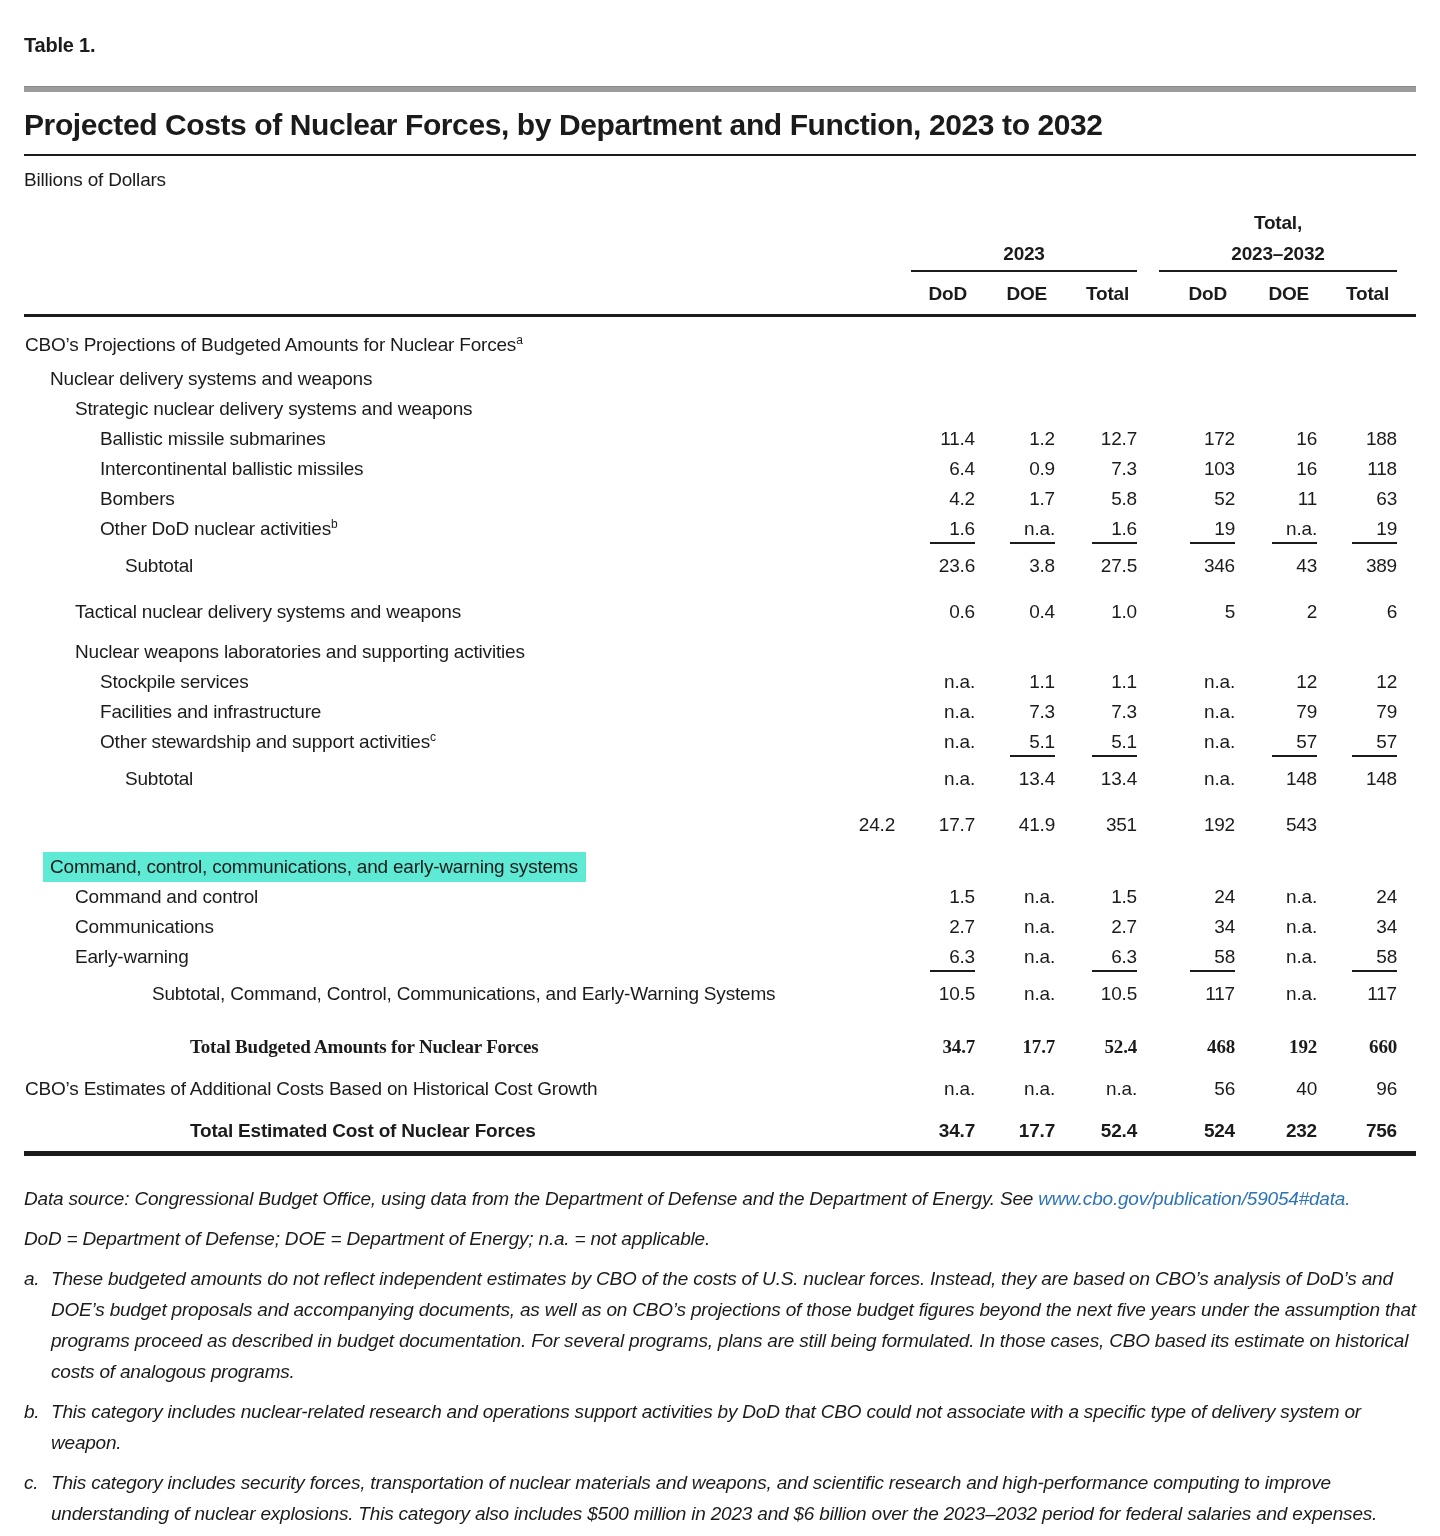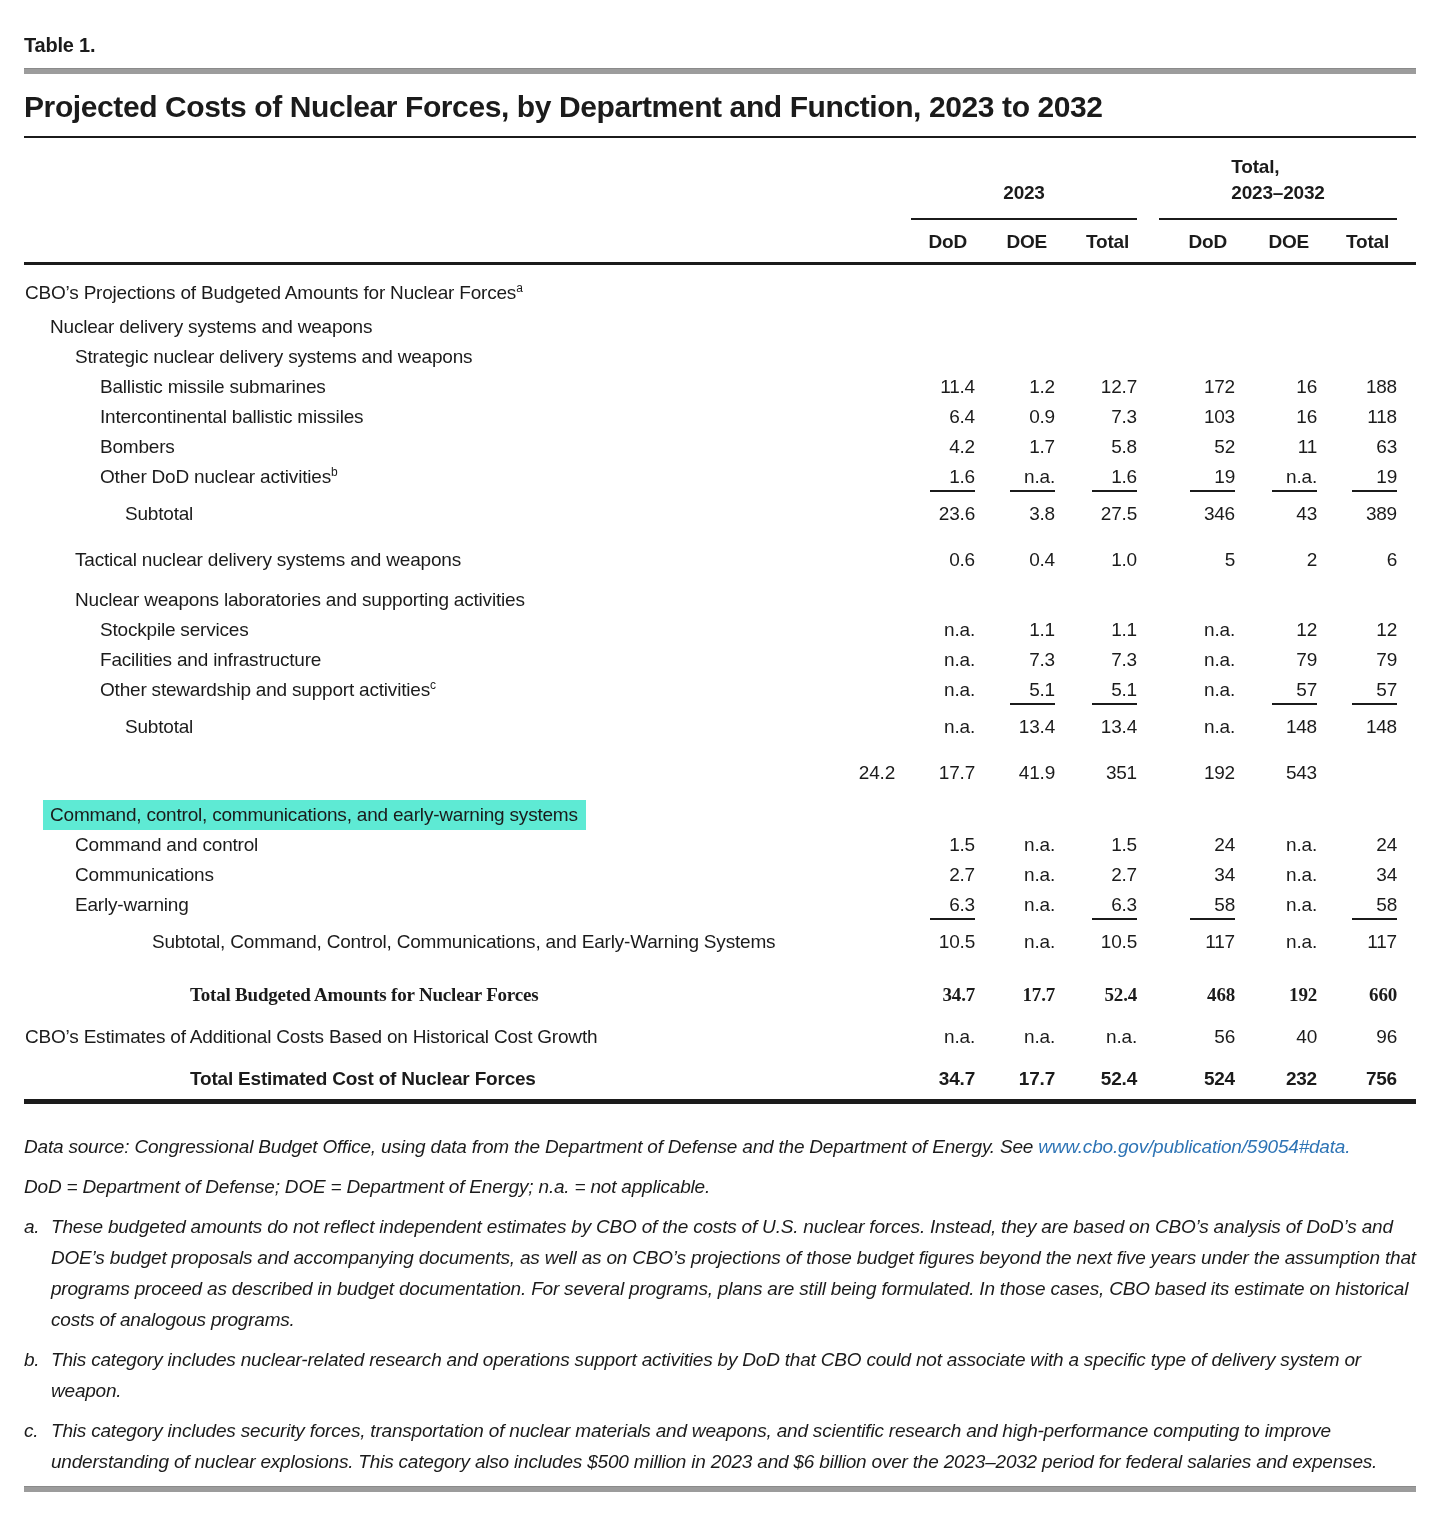--- a/index.html
+++ b/index.html
@@ -1,29 +1,29 @@
 <!DOCTYPE html>
 <html><head>
 <meta charset="utf-8">
 <style>
   * { box-sizing: border-box; }
   html, body { margin:0; padding:0; background:#ffffff; }
   body { font-family:"Liberation Sans", sans-serif; color:#1b1b1b; width:1440px; }
   .doc { width:1440px; padding:30px 24px 18px 24px; letter-spacing:-0.2px; }
 
-  .table-label { font-size:20px; font-weight:bold; margin:4px 0 11px 0; }
+  .table-label { font-size:20px; font-weight:bold; margin:4px 0 29px 0; }
   .bar { height:6px; background:#9c9c9c; border-top:1px solid #8a8a8a; }
   .page-title { font-size:30px; font-weight:bold; margin:16px 0 0 0; letter-spacing:-0.4px; }
   .title-rule { border-bottom:2px solid #1b1b1b; margin-top:12px; }
   .units { font-size:19px; margin-top:13px; }
 
   .grid { display:grid; grid-template-columns:871px 80px 80px 82px 98px 82px 80px; padding-right:19px; }
 
   .ghead { margin-top:16px; }
-  .gcell { display:flex; align-items:flex-end; justify-content:center; border-bottom:2.5px solid #1b1b1b; padding-bottom:12px; font-weight:bold; font-size:19px; line-height:26px; }
+  .gcell { display:flex; align-items:flex-end; justify-content:center; border-bottom:2.5px solid #1b1b1b; padding-bottom:1px; font-weight:bold; font-size:19px; text-align:center; line-height:31px; }
   .g1 { grid-column:2/5; margin-left:16px; }
   .g2 { grid-column:5/8; margin-left:22px; }
   .pre { white-space:pre-line; }
 
   .subhead .sh { text-align:right; font-weight:bold; font-size:19px; padding:11px 8px 9px 0; }
   .heavy-rule { border-bottom:3.5px solid #1b1b1b; }
 
   .tbody { margin-top:13px; }
   .trow { min-height:30px; align-items:center; font-size:19px; }
   .trow .lab { white-space:nowrap; }
@@ -61,20 +61,21 @@
 </style>
 </head>
 <body>
 
 <div class="doc">
 
   <div class="table-label">Table 1.</div>
   <div class="bar top"></div>
   <h1 class="page-title">Projected Costs of Nuclear Forces, by Department and Function, 2023 to 2032</h1>
   <div class="title-rule"></div>
+  <div class="units">Billions of Dollars</div>
 
   <div class="grid ghead">
     <div></div>
     <div class="gcell g1">
         <span class="pre">2023</span>
       </div>
     <div class="gcell g2">
         <span class="pre">Total,
 2023–2032</span>
       </div>

